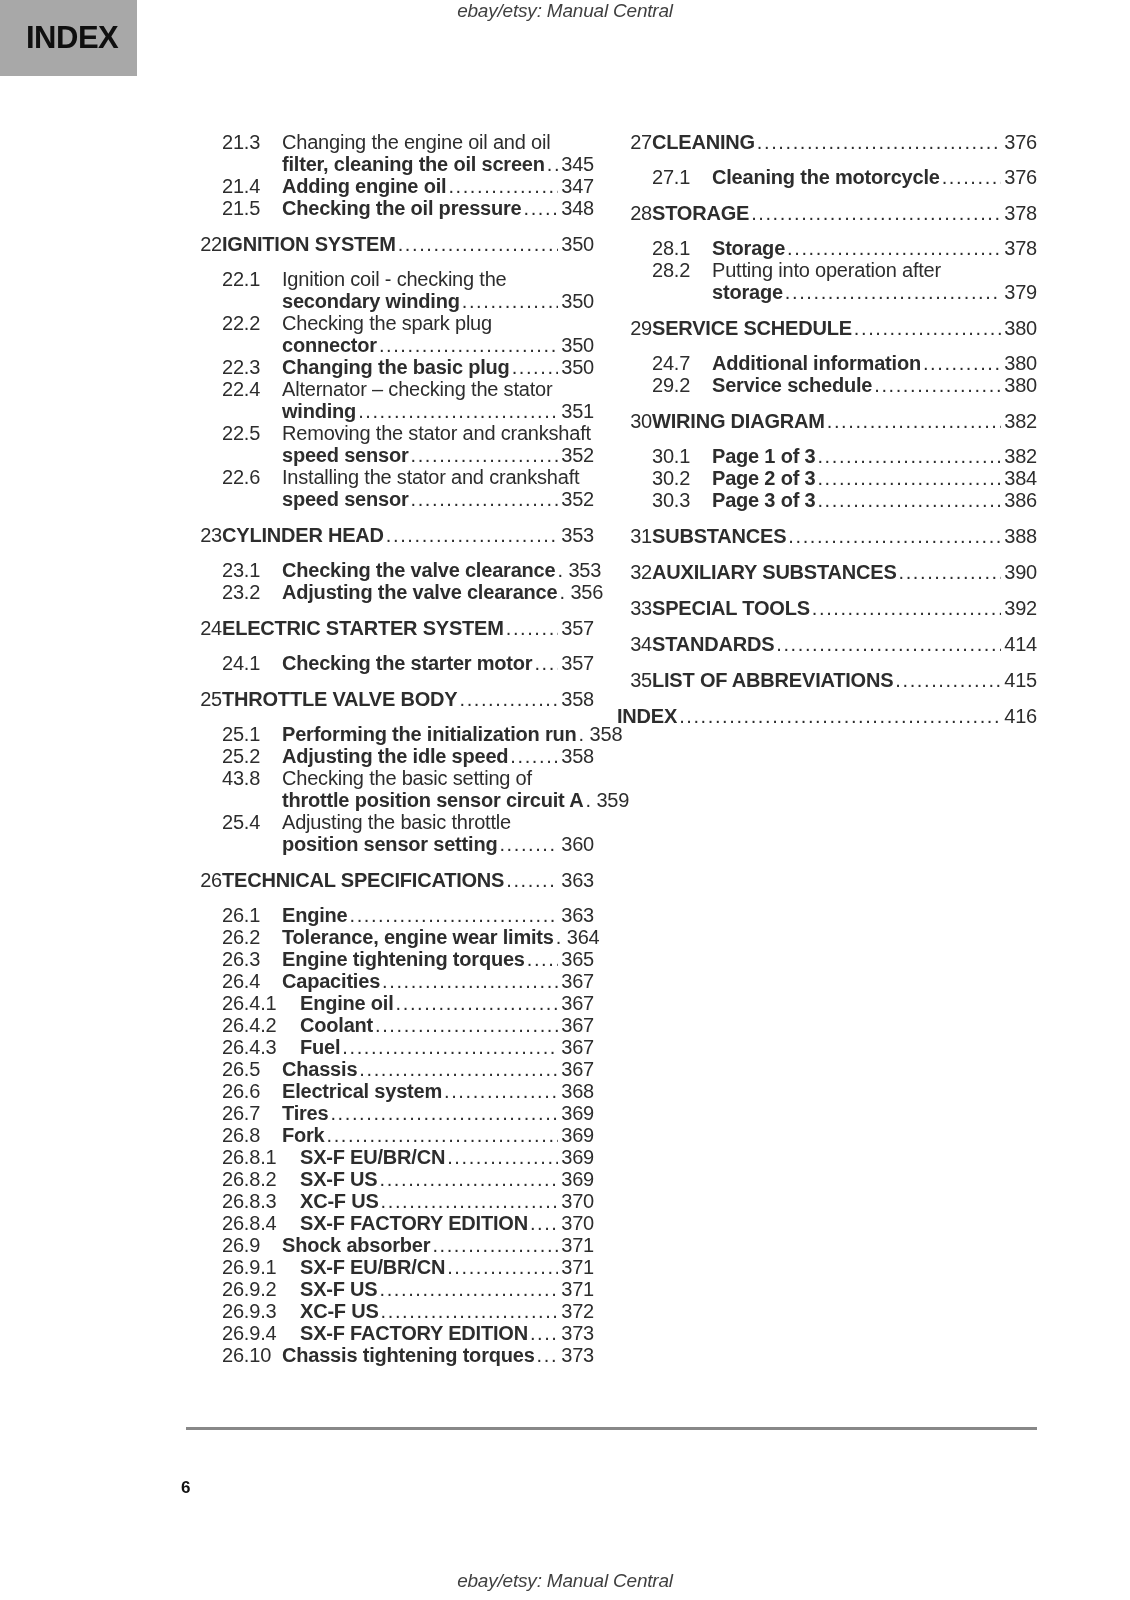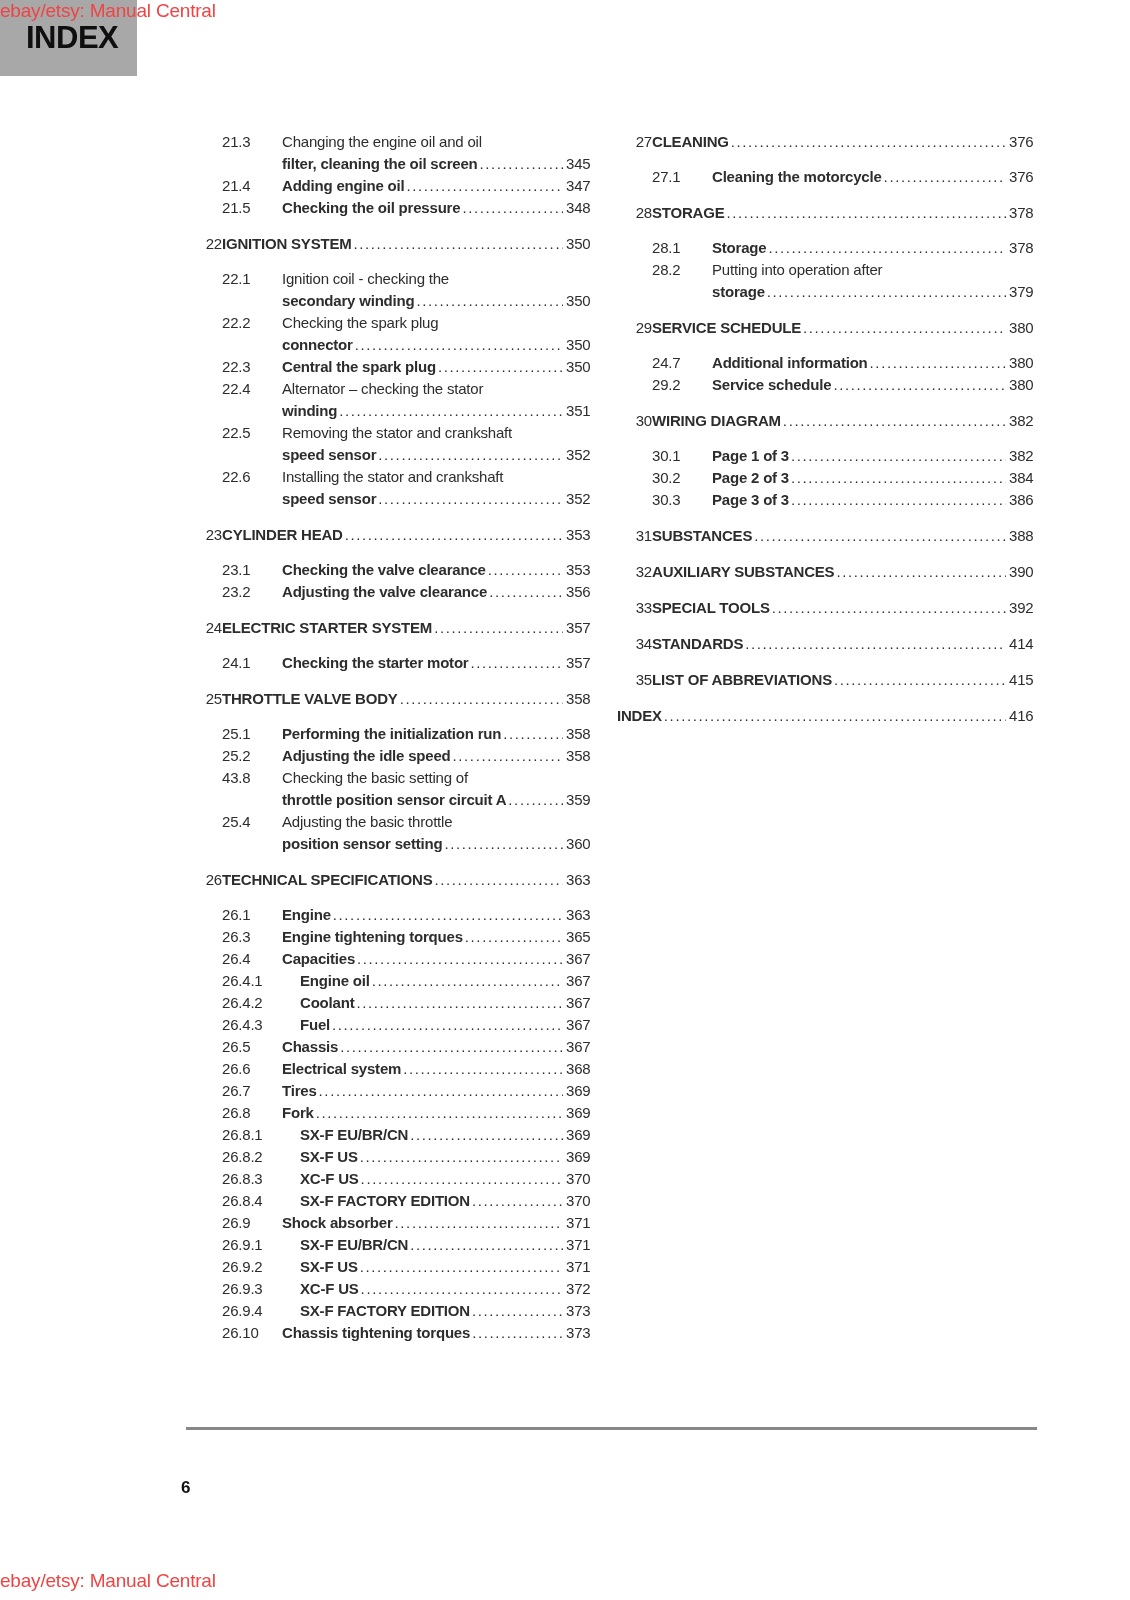--- a/index.html
+++ b/index.html
@@ -25,31 +25,33 @@
   .index-tab .tab-text {
     font-size: 31px;
     font-weight: bold;
     color: #0f0f0f;
     letter-spacing: -0.5px;
   }
   .top-header, .bottom-header {
     position: absolute;
     left: 0;
     width: 100%;
+    text-align: center;
     font-size: 19px;
-    color: #ef4444;
+    color: #404040;
     letter-spacing: -0.2px;
+    font-style: italic;
   }
   .top-header { top: 0px; }
   .bottom-header { top: 1570px; }
 
   .toc-col {
     position: absolute;
     top: 131px;
-    font-size: 15px;
+    font-size: 20px;
     line-height: 22px;
     letter-spacing: -0.2px;
   }
   .toc-col.left  { left: 187px; width: 407px; }
   .toc-col.right { left: 617px; width: 420px; }
   .toc-col > :first-child { margin-top: 0 !important; }
 
   .entry { display: flex; align-items: flex-start; }
   .entry .num { flex: 0 0 auto; }
   .lvl1 { margin-top: 14px; margin-bottom: 13px; }
@@ -161,21 +163,21 @@
             <span class="etext">connector</span>
             <span class="dots"></span>
             <span class="epage">350</span>
           </div>
         </div>
       </div>
       <div class="entry lvl2">
         <span class="num">22.3</span>
         <div class="etitle">
           <div class="eline last">
-            <span class="etext">Central the spark plug</span>
+            <span class="etext">Changing the basic plug</span>
             <span class="dots"></span>
             <span class="epage">350</span>
           </div>
         </div>
       </div>
       <div class="entry lvl2">
         <span class="num">22.4</span>
         <div class="etitle">
           <div class="eline">Alternator – checking the stator</div>
           <div class="eline last">
@@ -319,20 +321,30 @@
           </div>
         </div>
       </div>
       <div class="entry lvl2">
         <span class="num">26.1</span>
         <div class="etitle">
           <div class="eline last">
             <span class="etext">Engine</span>
             <span class="dots"></span>
             <span class="epage">363</span>
+          </div>
+        </div>
+      </div>
+      <div class="entry lvl2">
+        <span class="num">26.2</span>
+        <div class="etitle">
+          <div class="eline last">
+            <span class="etext">Tolerance, engine wear limits</span>
+            <span class="dots"></span>
+            <span class="epage">364</span>
           </div>
         </div>
       </div>
       <div class="entry lvl2">
         <span class="num">26.3</span>
         <div class="etitle">
           <div class="eline last">
             <span class="etext">Engine tightening torques</span>
             <span class="dots"></span>
             <span class="epage">365</span>

